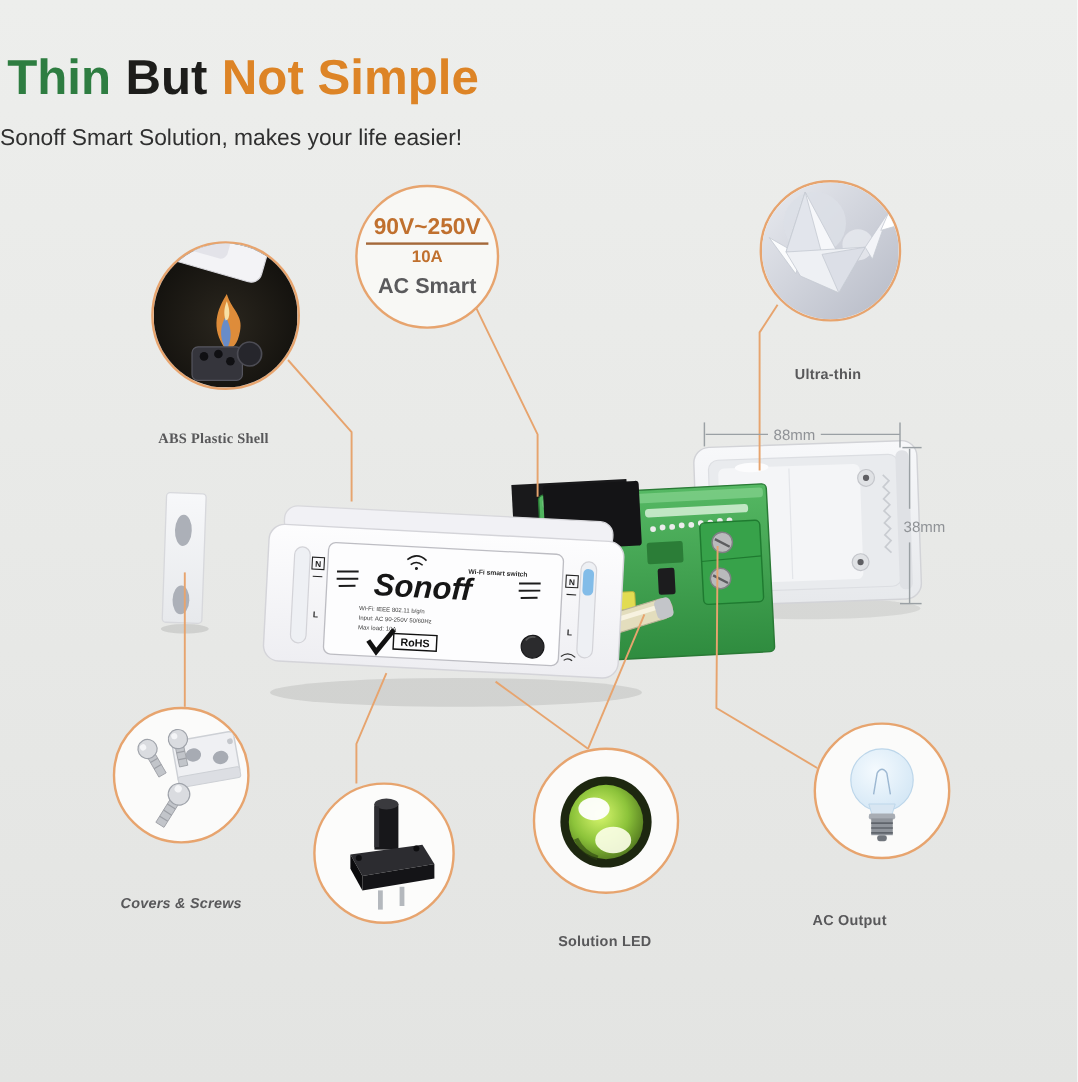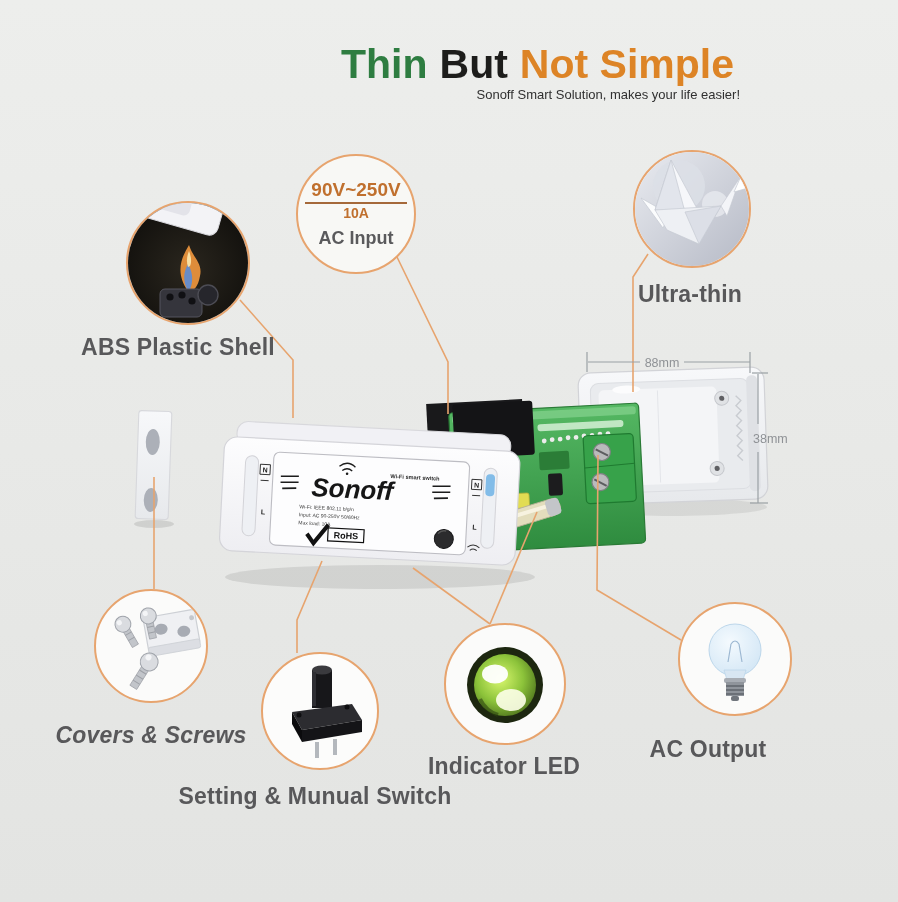--- a/index.html
+++ b/index.html
@@ -2,38 +2,38 @@
 <html><head>
 <meta charset="utf-8">
 <style>
   html,body{margin:0;padding:0;}
   #stage{
     position:relative;width:898px;height:902px;overflow:hidden;
     background:linear-gradient(180deg,#edeeec 0%,#e9eae8 40%,#e3e4e2 100%);
     font-family:"Liberation Sans",sans-serif;
   }
   
-  #header{position:absolute;left:0;top:42px;width:740px;text-align:right;z-index:2;}
+  #header{position:absolute;left:0;top:42px;width:740px;text-align:left;z-index:2;}
   #title{font-size:41px;font-weight:700;letter-spacing:0px;line-height:44px;}
   #title span{display:inline-block;margin:0 6px;}
   .t-green{color:#2e7d41;}
   .t-black{color:#1d1d1b;}
   .t-orange{color:#dd8426;}
-  #subtitle{font-size:13px;color:#303030;margin-top:1px;font-weight:500;}
+  #subtitle{font-size:19px;color:#303030;margin-top:19px;font-weight:500;}
   
   #scene{position:absolute;left:0;top:0;z-index:1;}
   
   .callout{
     position:absolute;border-radius:50%;border:2px solid #e7a46e;background:#f8f8f6;
     overflow:hidden;box-sizing:border-box;z-index:3;
   }
   .callout svg{display:block;}
   .callout-label{
     position:absolute;transform:translateX(-50%);white-space:nowrap;z-index:4;
-    font-size:23px;font-weight:700;color:#58585a;letter-spacing:.2px;
+    font-size:12px;font-weight:700;color:#58585a;letter-spacing:.2px;margin-top:24px;
   }
   
   #ac-input-circle{display:flex;flex-direction:column;align-items:center;justify-content:center;text-align:center;}
   .acin-volt{font-size:19px;font-weight:700;color:#c0702e;border-bottom:2px solid #a5693a;padding:0 6px 1px 6px;}
   .acin-amp{font-size:14px;font-weight:700;color:#c0702e;margin-top:1px;}
   .acin-label{font-size:18px;font-weight:700;color:#5a5a5c;margin-top:7px;}
 </style>
 </head>
 <body>
 
@@ -216,26 +216,26 @@
       <path d="M60,88 C47,70 53,55 61,42 C65,55 75,60 72,73 C70,84 66,88 60,88 Z" fill="#e8923c" opacity="0.95"></path>
       <path d="M60,88 C54,77 56,68 60,61 C64,68 66,77 62,86 Z" fill="#5b8cd8" opacity="0.9"></path>
       <path d="M60,64 C58,58 59,53 61,48 C63,53 64,59 62,63 Z" fill="#fbe9b0" opacity="0.9"></path>
       <rect x="32" y="86" width="42" height="28" rx="5" fill="#35353c" stroke="#55555e" stroke-width="1"></rect>
       <circle cx="42" cy="94" r="3.6" fill="#101013"></circle>
         <circle cx="54" cy="92" r="3.6" fill="#101013"></circle>
         <circle cx="64" cy="98" r="3.6" fill="#101013"></circle>
       <circle cx="80" cy="92" r="10" fill="#26262c" stroke="#4c4c54" stroke-width="1.4"></circle>
     </svg>
   </div>
-  <div class="callout-label" style="left:178px;top:334px;">ABS Plastic Shell</div>
+  <div class="callout-label" style="left:178px;top:334px;font-family:Liberation Serif, serif;">ABS Plastic Shell</div>
 
   <div class="callout" id="ac-input-circle" style="left:296px;top:154px;width:120px;height:120px;background:#f8f8f5;">
     <div class="acin-volt">90V~250V</div>
     <div class="acin-amp">10A</div>
-    <div class="acin-label">AC Input</div>
+    <div class="acin-label">AC Smart</div>
   </div>
 
   <div class="callout" style="left:633px;top:150px;width:118px;height:118px;">
     <svg width="114" height="114" viewBox="0 0 114 114">
       <defs>
           <linearGradient id="craneBg" x1="0" y1="0" x2="1" y2="1">
         <stop offset="0" stop-color="#e9ebf0"></stop>
             <stop offset="1" stop-color="#b6bac6"></stop>
       </linearGradient>
         </defs>
@@ -297,39 +297,38 @@
       <rect x="49" y="18" width="4" height="34" fill="#2e2e33"></rect>
       <polygon points="29,58 89,50 99,66 39,76" fill="#2c2c30"></polygon>
       <polygon points="39,76 99,66 99,78 39,88" fill="#141417"></polygon>
       <polygon points="29,58 39,76 39,88 29,70" fill="#0b0b0d"></polygon>
       <circle cx="36" cy="61" r="2.5" fill="#0e0e10"></circle>
         <circle cx="84" cy="53" r="2.5" fill="#0e0e10"></circle>
       <rect x="52" y="88" width="4" height="16" fill="#b4b8bd"></rect>
       <rect x="70" y="85" width="4" height="16" fill="#b4b8bd"></rect>
     </svg>
   </div>
-  <div class="callout-label" style="left:315px;top:783px;">Setting &amp; Munual Switch</div>
 
   <div class="callout" style="left:444px;top:623px;width:122px;height:122px;background:#fbfbfa;">
     <svg width="118" height="118" viewBox="0 0 118 118">
       <defs>
           <radialGradient id="ledG" cx="0.42" cy="0.4" r="0.75">
         <stop offset="0" stop-color="#d9f76e"></stop>
             <stop offset="0.5" stop-color="#8cc33a"></stop>
             <stop offset="1" stop-color="#3c5c14"></stop>
       </radialGradient>
         </defs>
       <circle cx="59" cy="60" r="38" fill="#1d2710"></circle>
       <circle cx="59" cy="60" r="31" fill="url(#ledG)"></circle>
       <ellipse cx="49" cy="49" rx="13" ry="9.5" fill="#ffffff" opacity="0.95"></ellipse>
       <ellipse cx="65" cy="75" rx="15" ry="11" fill="#fdffe9" opacity="0.9"></ellipse>
       <path d="M34,74 a31,31 0 0 0 18,16" stroke="#2c420f" stroke-width="4" fill="none" opacity="0.6"></path>
     </svg>
   </div>
-  <div class="callout-label" style="left:504px;top:753px;">Indicator LED</div>
+  <div class="callout-label" style="left:504px;top:753px;">Solution LED</div>
 
   <div class="callout" style="left:678px;top:602px;width:114px;height:114px;background:#fbfbfa;">
     <svg width="110" height="110" viewBox="0 0 110 110">
       <defs>
           <radialGradient id="bulbG" cx="0.4" cy="0.35" r="0.8">
         <stop offset="0" stop-color="#f4fafe"></stop>
             <stop offset="1" stop-color="#cfe4f4"></stop>
       </radialGradient>
         </defs>
       <circle cx="55" cy="46" r="26" fill="url(#bulbG)" stroke="#bcd6ea" stroke-width="1"></circle>

